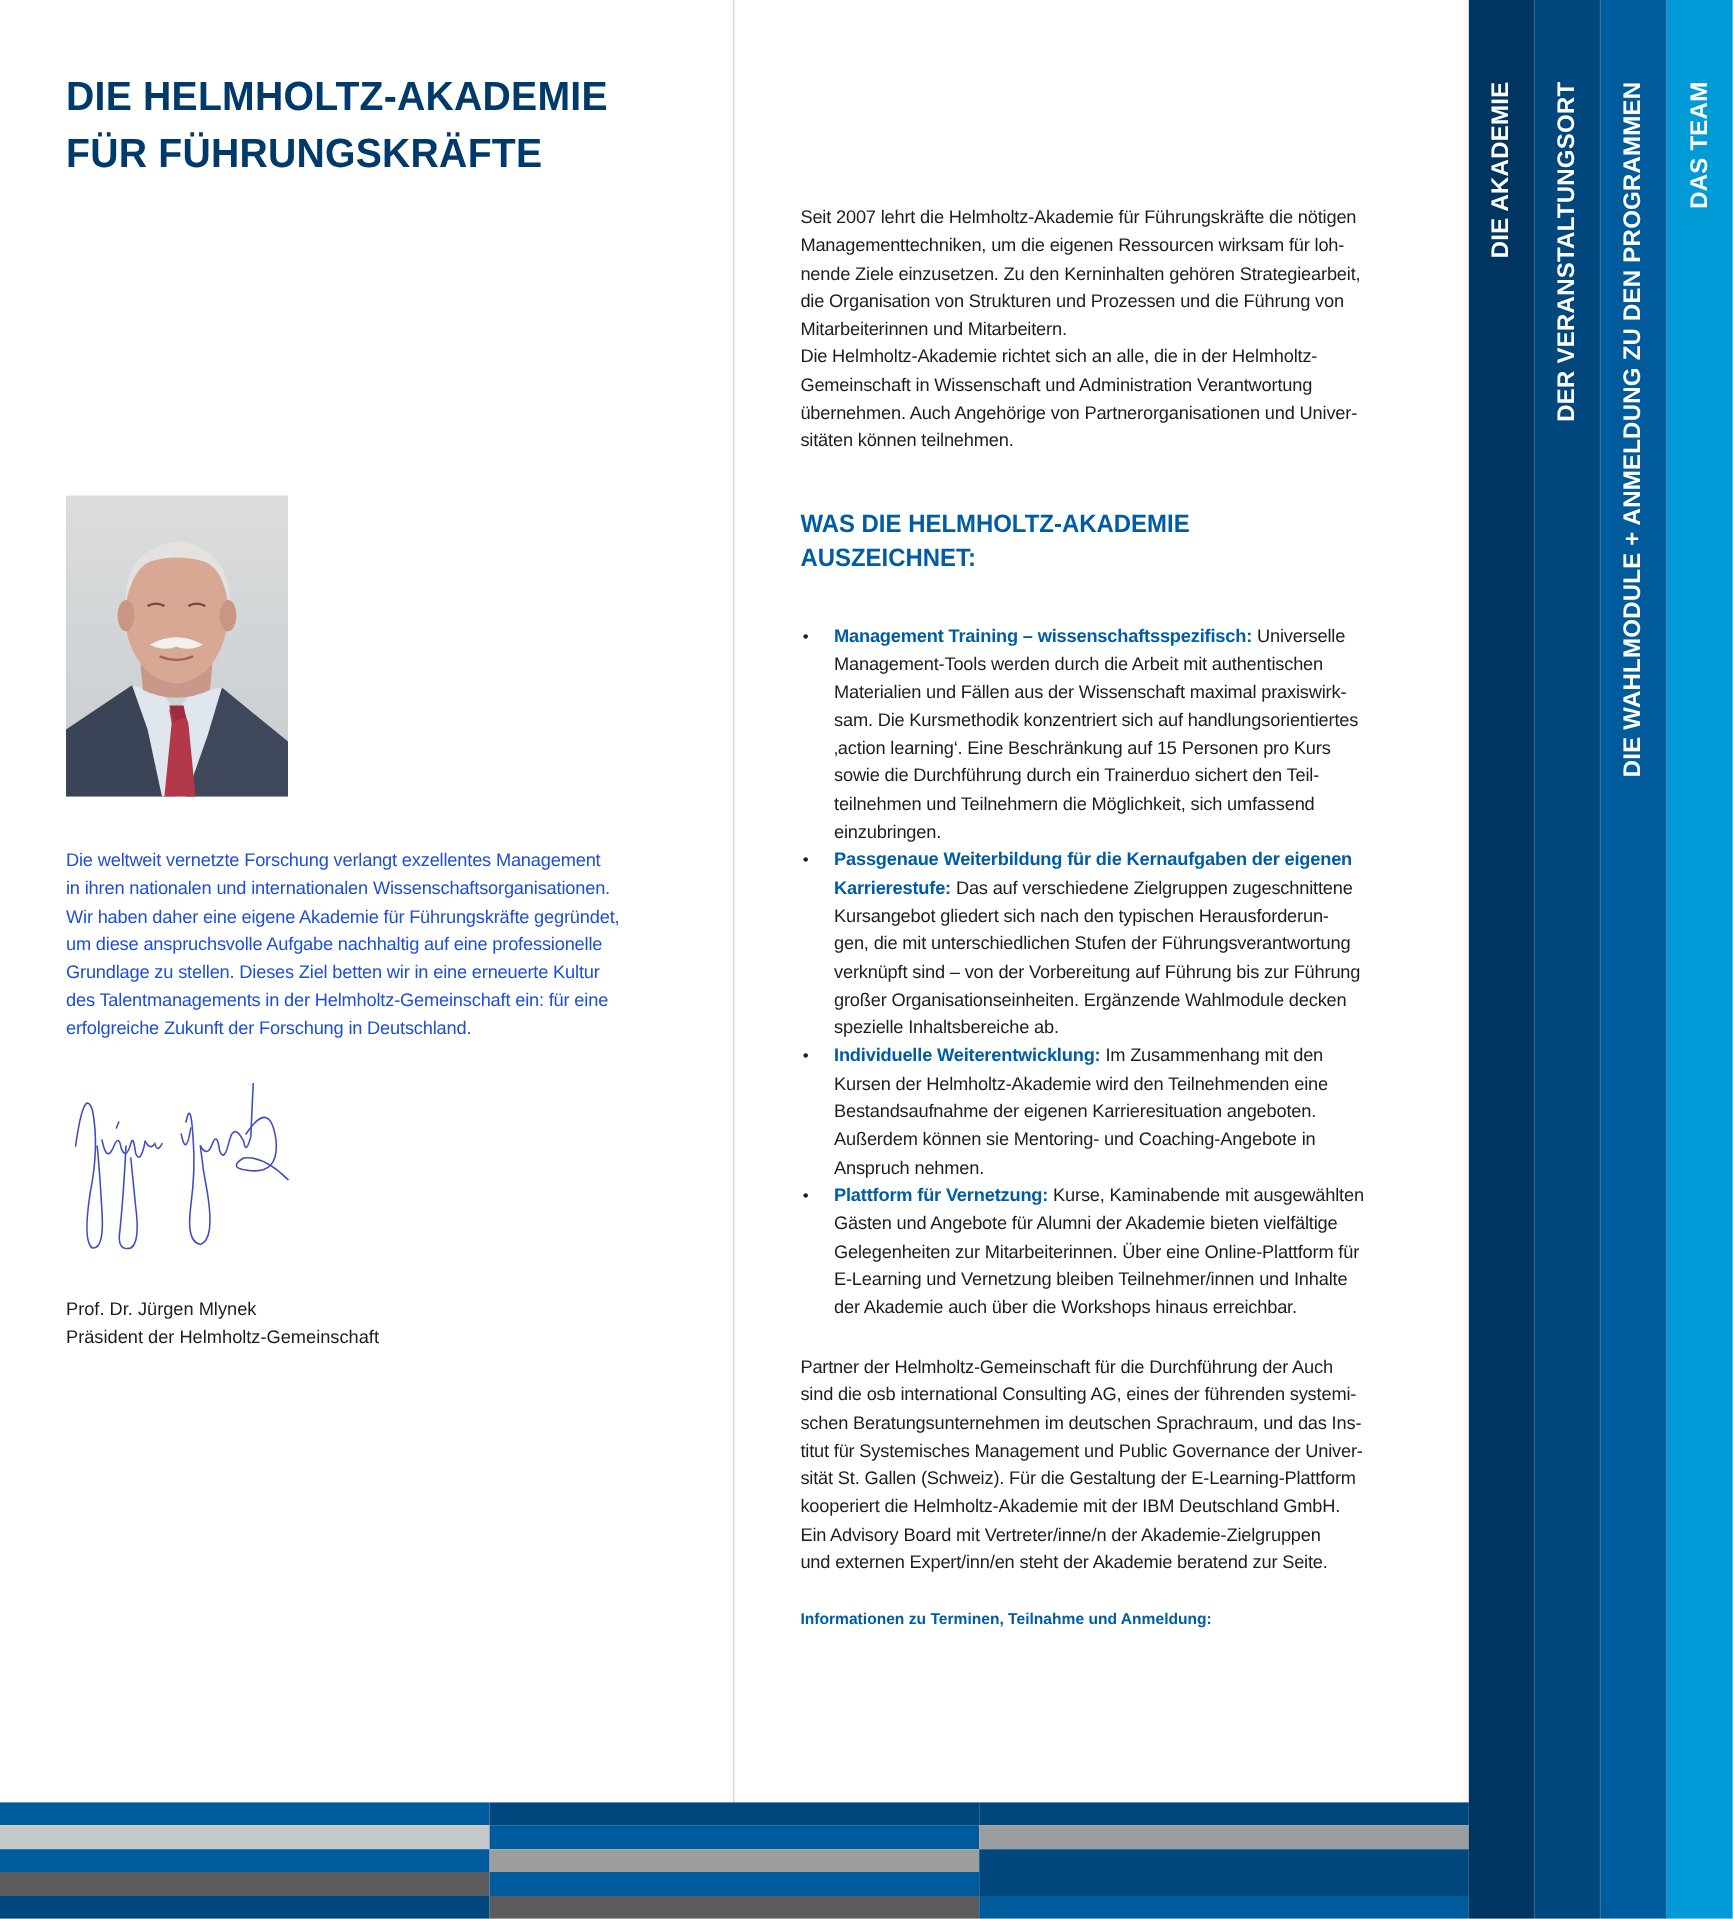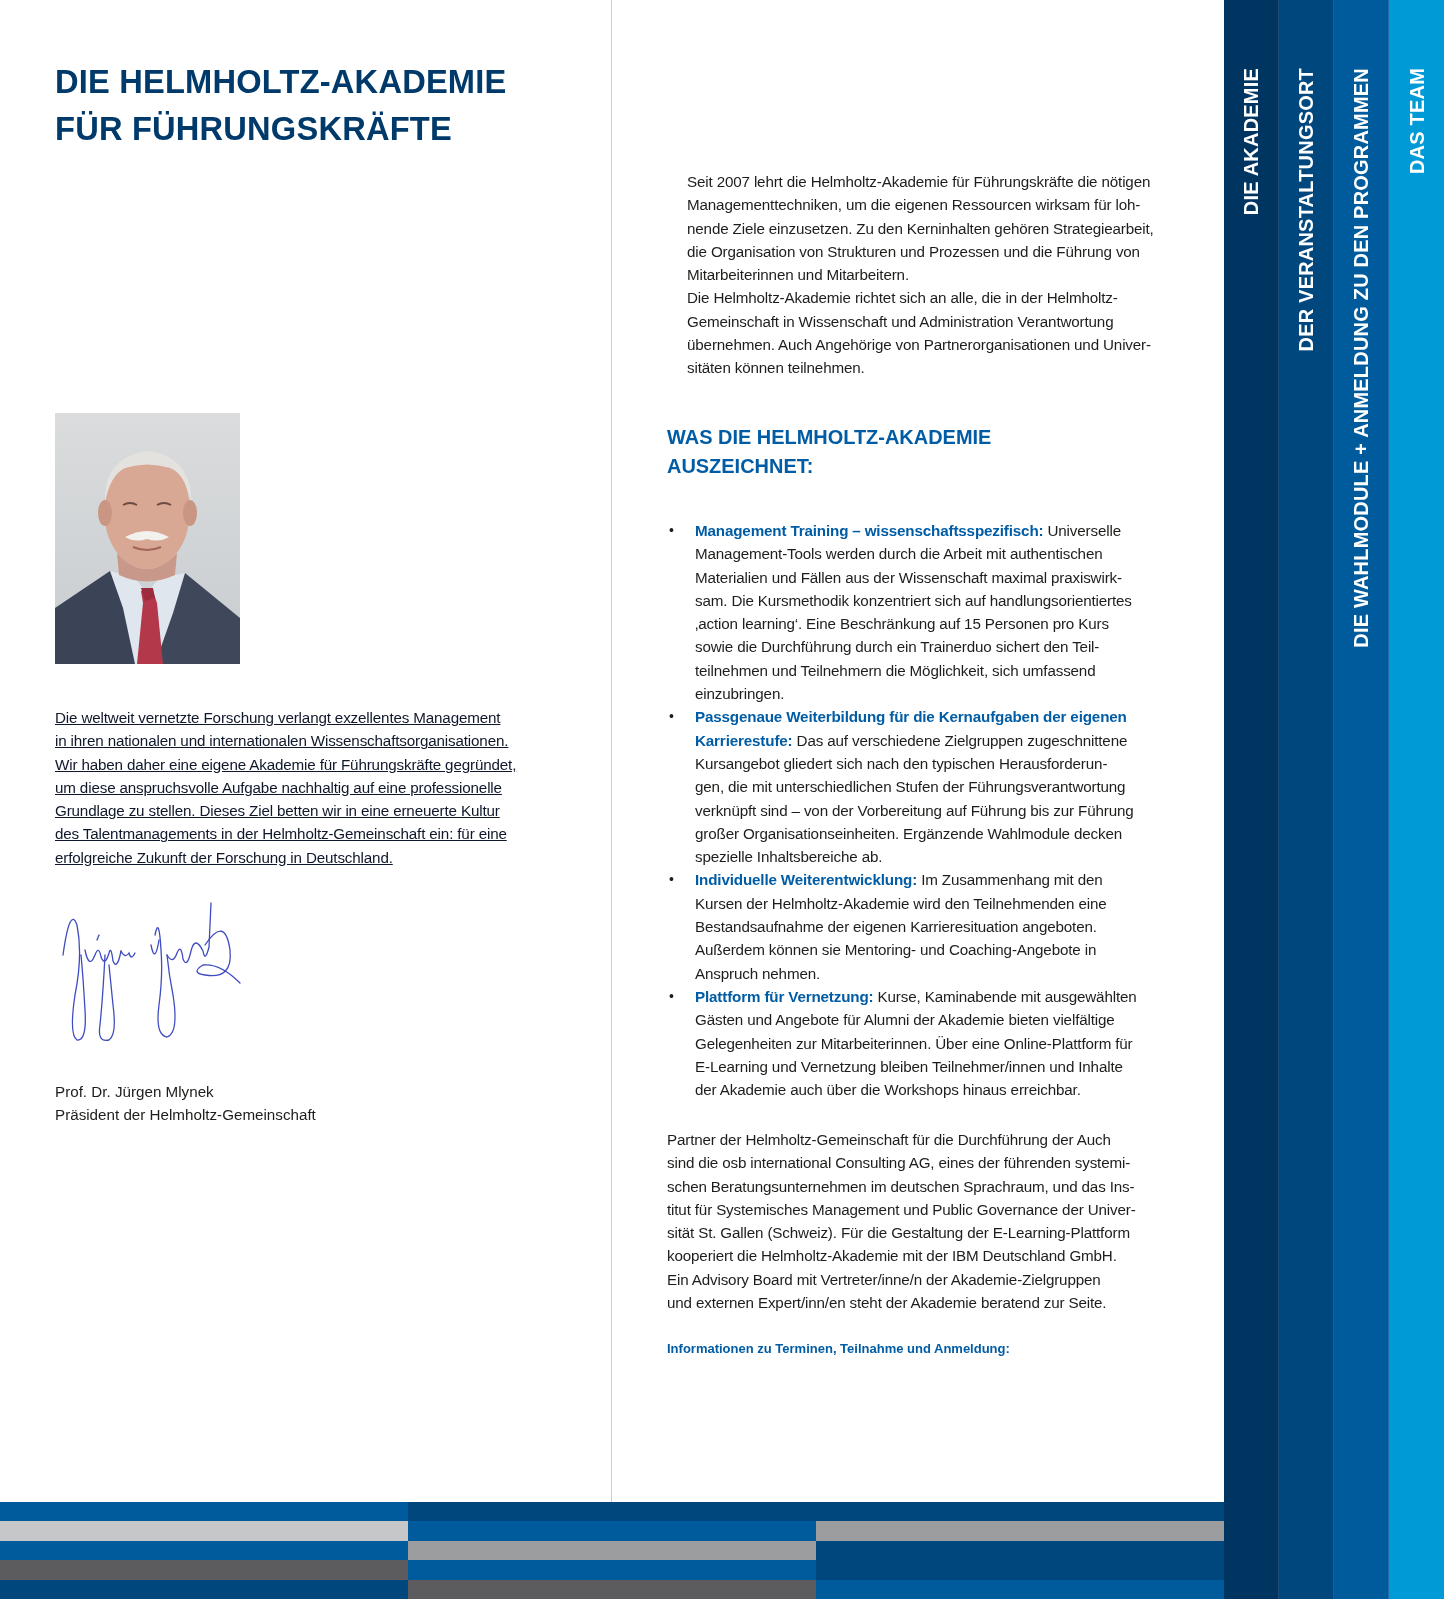--- a/index.html
+++ b/index.html
@@ -18,31 +18,30 @@
 
     .portrait {
       position: absolute; left: 55px; top: 413px; width: 185px; height: 251px;
       background: linear-gradient(180deg, #d9dbdc 0%, #cfd3d5 60%, #c6cacd 100%);
       overflow: hidden;
     }
     .portrait svg { width: 100%; height: 100%; display: block; }
 
     .intro-left {
       position: absolute; left: 55px; top: 706px; width: 500px;
-      font-size: 15.2px; line-height: 23.3px; color: #0f172a;
+      font-size: 15.2px; line-height: 23.3px; color: #1d4ed8;
       letter-spacing: -0.15px;
-      text-decoration: underline;
     }
     .intro-left p span { display: block; white-space: nowrap; }
 
     .signature { position: absolute; left: 55px; top: 895px; width: 190px; height: 150px; }
 
     .signer { position: absolute; left: 55px; top: 1080px; font-size: 15.2px; line-height: 23.3px; }
 
-    .right-col { position: absolute; left: 667px; top: 170px; width: 505px; margin-left: 20px; }
+    .right-col { position: absolute; left: 667px; top: 170px; width: 505px; }
     .para { font-size: 15.2px; line-height: 23.3px; letter-spacing: -0.15px; }
     .para span.line { display: block; white-space: nowrap; }
 
     .sub-heading {
       position: absolute; left: 667px; top: 422px; width: 500px;
       font-weight: bold; font-size: 21px; line-height: 29px; color: #005ca5;
       transform: scaleX(0.95); transform-origin: left top;
     }
 
     .bullets { position: absolute; left: 667px; top: 519px; width: 520px; list-style: none; }

